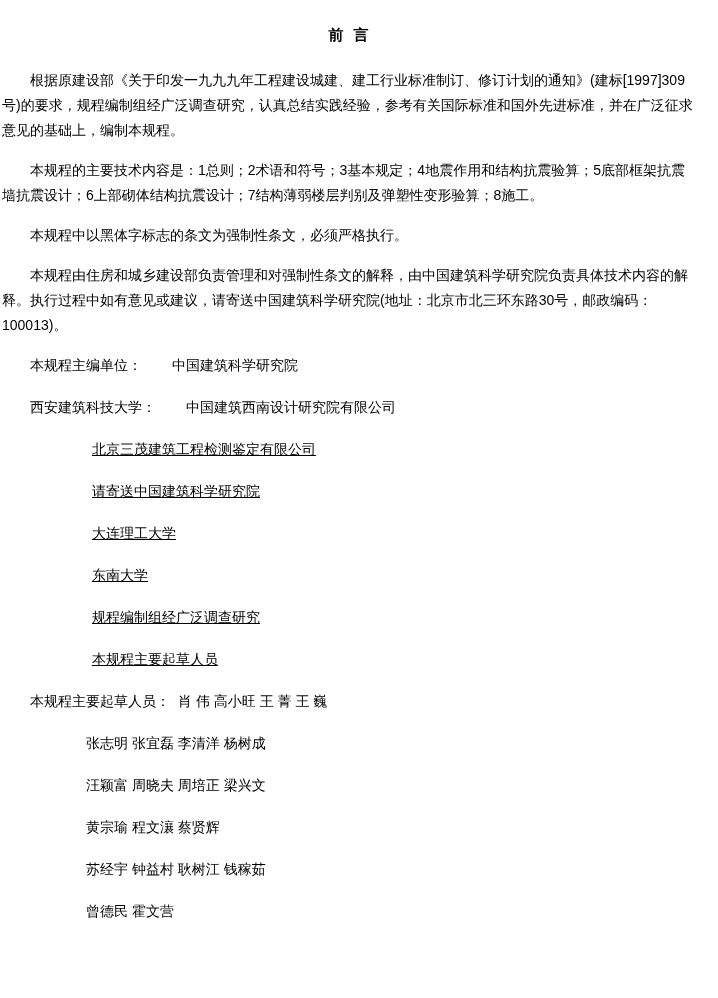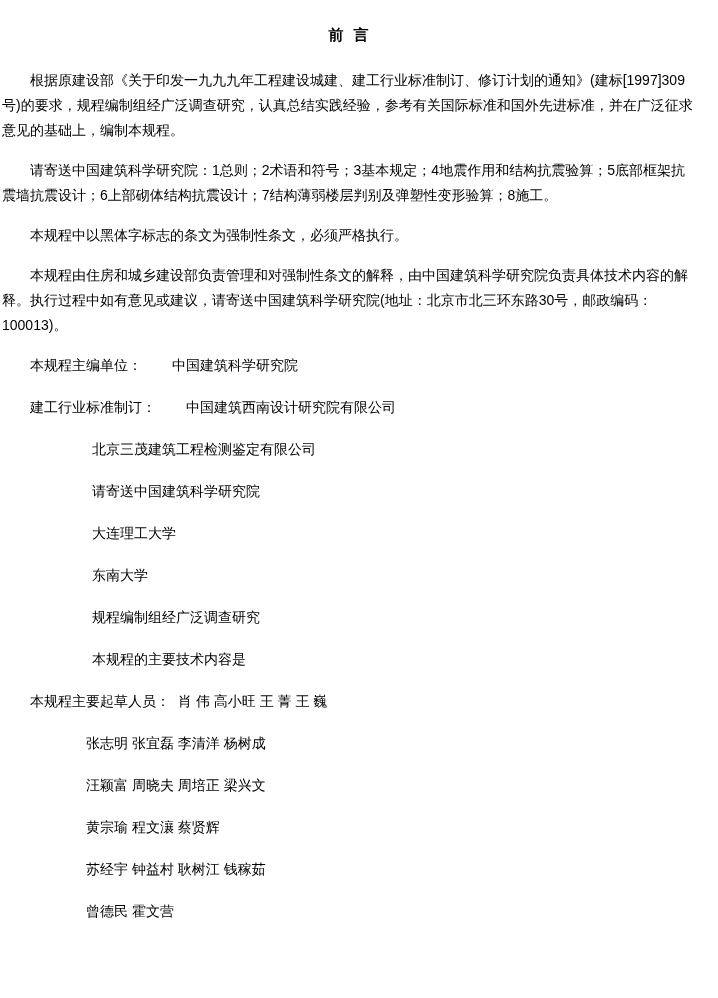--- a/index.html
+++ b/index.html
@@ -37,56 +37,57 @@
     padding-left: 28px;
     margin-bottom: 17px;
     white-space: nowrap;
   }
   .kv-line .value-wide { margin-left: 30px; }
   .kv-line .value-narrow { margin-left: 8px; }
   .cont-unit {
     padding-left: 90px;
     margin-bottom: 17px;
     white-space: nowrap;
+    text-decoration: underline;
   }
   .cont-name {
     padding-left: 84px;
     margin-bottom: 17px;
     white-space: nowrap;
   }
 </style>
 </head>
 <body>
 
 <div class="page">
 
   <div class="doc-title">前 言</div>
 
   <p class="para">根据原建设部《关于印发一九九九年工程建设城建、建工行业标准制订、修订计划的通知》(建标[1997]309号)的要求，规程编制组经广泛调查研究，认真总结实践经验，参考有关国际标准和国外先进标准，并在广泛征求意见的基础上，编制本规程。</p>
 
-  <p class="para">请寄送中国建筑科学研究院：1总则；2术语和符号；3基本规定；4地震作用和结构抗震验算；5底部框架抗震墙抗震设计；6上部砌体结构抗震设计；7结构薄弱楼层判别及弹塑性变形验算；8施工。</p>
+  <p class="para">本规程的主要技术内容是：1总则；2术语和符号；3基本规定；4地震作用和结构抗震验算；5底部框架抗震墙抗震设计；6上部砌体结构抗震设计；7结构薄弱楼层判别及弹塑性变形验算；8施工。</p>
 
   <p class="para">本规程中以黑体字标志的条文为强制性条文，必须严格执行。</p>
 
   <p class="para">本规程由住房和城乡建设部负责管理和对强制性条文的解释，由中国建筑科学研究院负责具体技术内容的解释。执行过程中如有意见或建议，请寄送中国建筑科学研究院(地址：北京市北三环东路30号，邮政编码：100013)。</p>
 
   <div class="kv-line">
     <span>本规程主编单位：</span><span class="value-wide">中国建筑科学研究院</span>
   </div>
 
   <div class="kv-line">
-    <span>建工行业标准制订：</span><span class="value-wide">中国建筑西南设计研究院有限公司</span>
+    <span>西安建筑科技大学：</span><span class="value-wide">中国建筑西南设计研究院有限公司</span>
   </div>
 
   <div class="cont-unit">北京三茂建筑工程检测鉴定有限公司</div>
   <div class="cont-unit">请寄送中国建筑科学研究院</div>
   <div class="cont-unit">大连理工大学</div>
   <div class="cont-unit">东南大学</div>
   <div class="cont-unit">规程编制组经广泛调查研究</div>
-  <div class="cont-unit">本规程的主要技术内容是</div>
+  <div class="cont-unit">本规程主要起草人员</div>
 
   <div class="kv-line">
     <span>本规程主要起草人员：</span><span class="value-narrow">肖 伟 高小旺 王 菁 王 巍</span>
   </div>
 
   <div class="cont-name">张志明 张宜磊 李清洋 杨树成</div>
   <div class="cont-name">汪颖富 周晓夫 周培正 梁兴文</div>
   <div class="cont-name">黄宗瑜 程文瀼 蔡贤辉</div>
 
 

